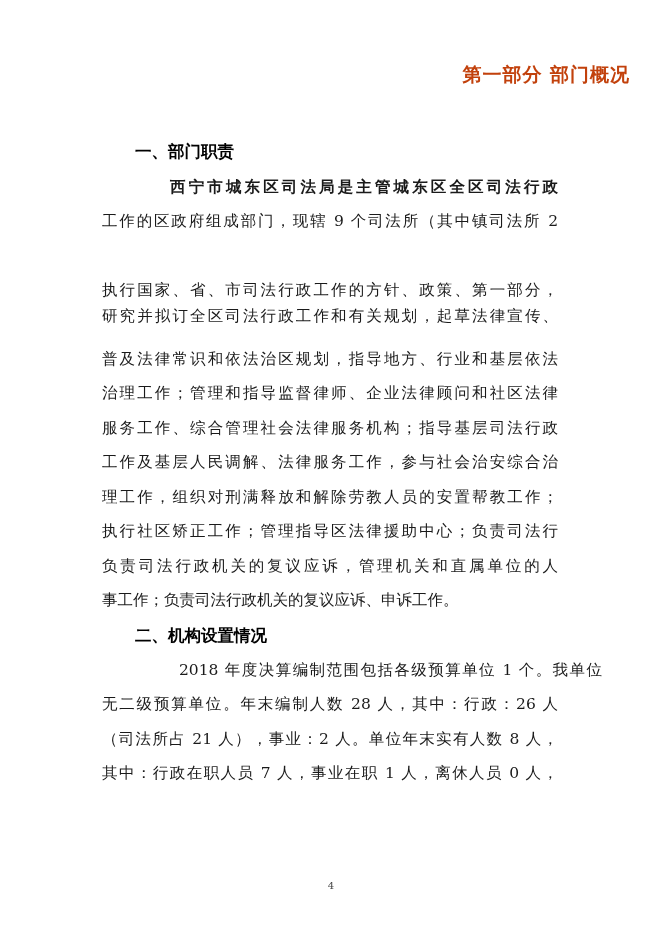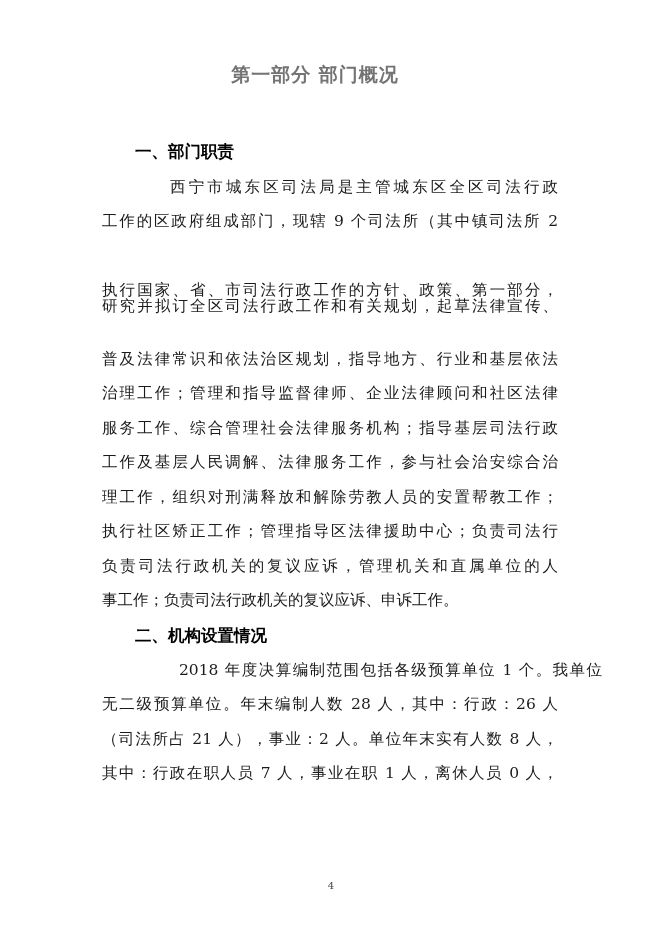--- a/index.html
+++ b/index.html
@@ -1,42 +1,42 @@
 <!DOCTYPE html>
 <html><head>
 <meta charset="utf-8">
 <style>
   html, body { margin: 0; padding: 0; background: #ffffff; }
   body { width: 662px; height: 936px; position: relative; overflow: hidden;
          font-family: "DejaVu Serif", "Liberation Serif", serif; color: #111; }
   .page { position: absolute; left: 0; top: 0; width: 662px; height: 936px; background: #fff; }
-  .title { position: absolute; top: 62px; left: 0; width: 630px; text-align: center;
+  .title { position: absolute; top: 62px; left: 0; width: 630px; text-align: right;
            font-family: "DejaVu Sans", "Liberation Sans", sans-serif; font-weight: bold;
-           font-size: 19px; letter-spacing: 1px; color: #737373; }
+           font-size: 19px; letter-spacing: 1px; color: #c2410c; }
   .h { position: absolute; left: 135px; font-family: Liberation Serif, serif;
        font-weight: bold; font-size: 16.5px; color: #000; }
   .line { position: absolute; left: 102px; width: 456px; font-size: 15.5px; line-height: 20px;
           white-space: nowrap; text-align: justify; text-align-last: justify; color: #1a1a1a; }
-  .line.indent { left: 170px; width: 388px; }
+  .line.indent { left: 170px; width: 388px; font-weight: bold; }
   .line.last { text-align-last: left; }
   .pagenum { position: absolute; top: 880px; left: 0; width: 662px; text-align: center;
              font-size: 10px; color: #444; }
 </style>
 </head>
 <body>
 
 <div class="page">
   <div class="title">第一部分  部门概况</div>
 
   <div class="h" style="top:141px">一、部门职责</div>
 
   <div class="line indent" style="top:177px">西宁市城东区司法局是主管城东区全区司法行政</div>
   <div class="line" style="top:211px">工作的区政府组成部门，现辖 9 个司法所（其中镇司法所 2</div>
   <div class="line" style="top:280px">执行国家、省、市司法行政工作的方针、政策、第一部分，</div>
-  <div class="line" style="top:296px">研究并拟订全区司法行政工作和有关规划，起草法律宣传、</div>
+  <div class="line" style="top:306px">研究并拟订全区司法行政工作和有关规划，起草法律宣传、</div>
   <div class="line" style="top:349px">普及法律常识和依法治区规划，指导地方、行业和基层依法</div>
   <div class="line" style="top:383px">治理工作；管理和指导监督律师、企业法律顾问和社区法律</div>
   <div class="line" style="top:418px">服务工作、综合管理社会法律服务机构；指导基层司法行政</div>
   <div class="line" style="top:452px">工作及基层人民调解、法律服务工作，参与社会治安综合治</div>
   <div class="line" style="top:487px">理工作，组织对刑满释放和解除劳教人员的安置帮教工作；</div>
   <div class="line" style="top:521px">执行社区矫正工作；管理指导区法律援助中心；负责司法行</div>
   <div class="line" style="top:556px">负责司法行政机关的复议应诉，管理机关和直属单位的人</div>
   <div class="line last" style="top:590px">事工作；负责司法行政机关的复议应诉、申诉工作。</div>
 
   <div class="h" style="top:625px">二、机构设置情况</div>

